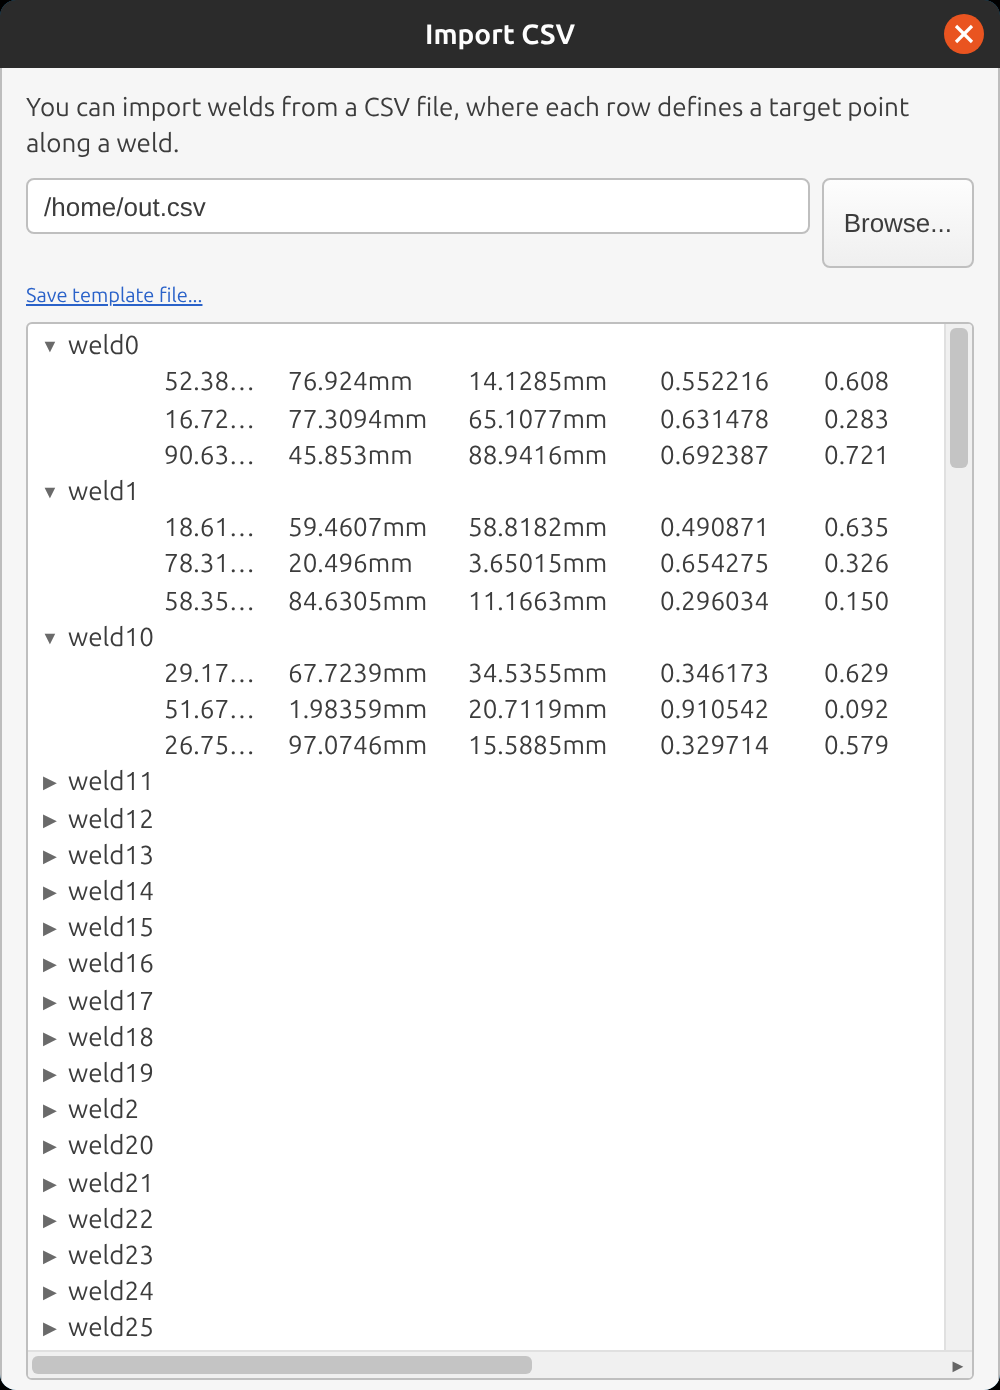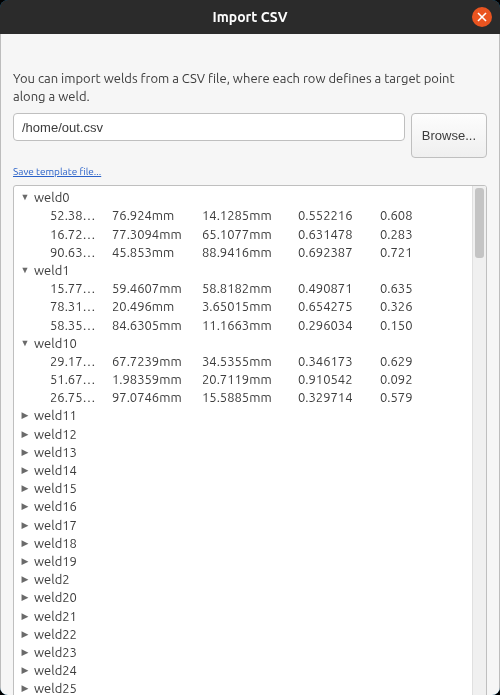--- a/index.html
+++ b/index.html
@@ -56,21 +56,20 @@
   border-top: none;
   border-radius: 0 0 7px 7px;
   display: flex;
   flex-direction: column;
   padding: 12px 12px 10px 12px;
   gap: 8px;
 }
 .instruction {
   color: #3c3c3c;
   line-height: 1.35;
-  margin-top: 24px;
 }
 .path-row {
   display: flex;
   gap: 6px;
 }
 .path-input {
   flex: 1;
   border: 1px solid #bfbfbf;
   border-radius: 4px;
   background: #fff;
@@ -167,21 +166,21 @@
   width: 14px;
   display: inline-flex;
   align-items: center;
   justify-content: center;
   color: #6a6a6a;
   font-size: 9px;
   margin-left: 4px;
   flex-shrink: 0;
 }
 .wname { padding-left: 2px; text-align: center; }
-.cells { display: flex; padding-left: 36px; }
+.cells { display: flex; padding-left: 36px; justify-content: flex-end; }
 .c { overflow: hidden; text-overflow: ellipsis; }
 .c1 { width: 62px; }
 .c2 { width: 90px; }
 .c3 { width: 96px; }
 .c4 { width: 82px; }
 .c5 { width: 60px; }
 .footer {
   display: flex;
   justify-content: flex-end;
   gap: 8px;
@@ -244,21 +243,21 @@
               <span class="c c2">45.853mm</span>
               <span class="c c3">88.9416mm</span>
               <span class="c c4">0.692387</span>
               <span class="c c5">0.721</span>
             </div>
             <div class="row">
               <span class="expander">▼</span>
               <span class="wname">weld1</span>
             </div>
             <div class="row cells">
-              <span class="c c1">15.77…</span>
+              <span class="c c1">18.61…</span>
               <span class="c c2">59.4607mm</span>
               <span class="c c3">58.8182mm</span>
               <span class="c c4">0.490871</span>
               <span class="c c5">0.635</span>
             </div>
             <div class="row cells">
               <span class="c c1">78.31…</span>
               <span class="c c2">20.496mm</span>
               <span class="c c3">3.65015mm</span>
               <span class="c c4">0.654275</span>

